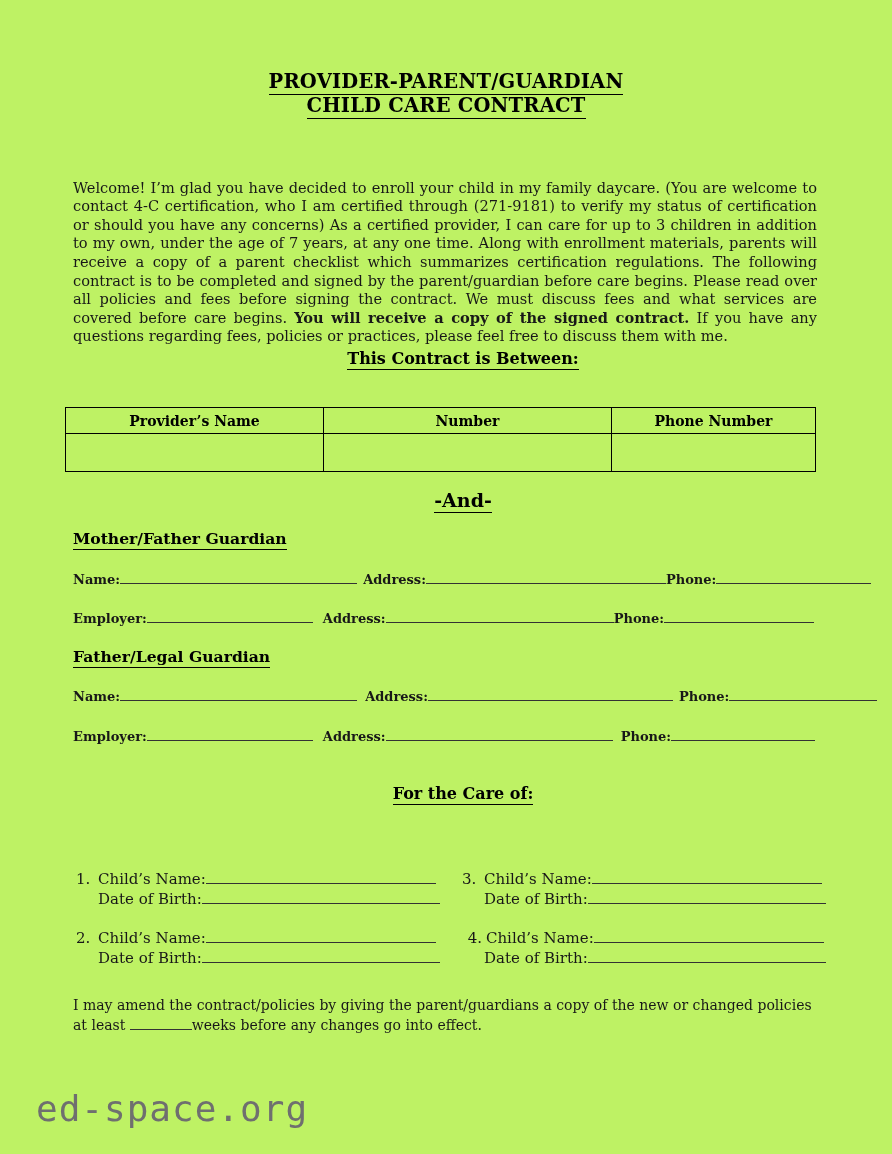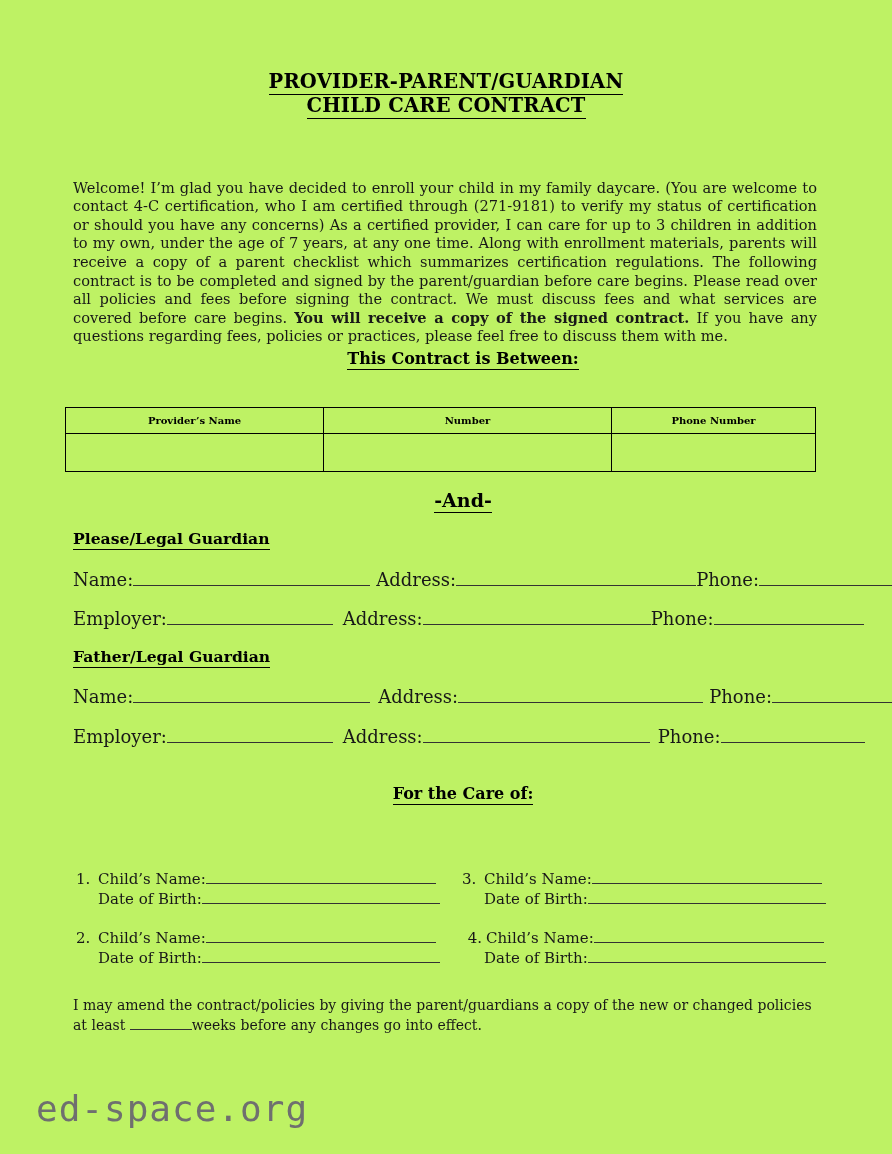--- a/index.html
+++ b/index.html
@@ -87,21 +87,21 @@
     table-layout: fixed;
   }
   .parties-table th,
   .parties-table td {
     border: 1.3px solid #000;
     padding: 0;
   }
   .parties-table th {
     height: 25px;
     font-weight: bold;
-    font-size: 10px;
+    font-size: 14px;
     text-align: center;
     vertical-align: middle;
     color: #000;
   }
   .parties-table td {
     height: 37px;
   }
   .col-name  { width: 258px; }
   .col-addr  { width: 288px; }
   .col-phone { width: 204px; }
@@ -118,23 +118,24 @@
     border-bottom: 1.4px solid #000;
     padding-bottom: 1px;
   }
   #heading-mother { top: 529px; }
   #heading-father { top: 647px; }
 
   .field-row {
     position: absolute;
     left: 73px;
     width: 744px;
-    font-size: 18px;
+    font-size: 13px;
     color: #181818;
     white-space: nowrap;
+    font-weight: bold;
   }
   .fl { display: inline-block; }
   .rule {
     display: inline-block;
     border-bottom: 1.2px solid #333;
     height: 14px;
     vertical-align: baseline;
   }
   .sp { display: inline-block; }
 
@@ -222,21 +223,21 @@
       <tr>
         <td></td>
         <td></td>
         <td></td>
       </tr>
     </tbody>
   </table>
 
   <div class="center-heading" id="heading-and"><span>-And-</span></div>
 
-  <div class="sec-heading" id="heading-mother"><span>Please/Legal Guardian</span></div>
+  <div class="sec-heading" id="heading-mother"><span>Mother/Father Guardian</span></div>
 
   <div class="field-row" id="m-name"><span class="fl">Name:</span><span class="rule" style="width:237px"></span><span class="sp" style="width:6px"></span><span class="fl">Address:</span><span class="rule" style="width:240px"></span><span class="fl">Phone:</span><span class="rule" style="width:155px"></span></div>
 
   <div class="field-row" id="m-emp"><span class="fl">Employer:</span><span class="rule" style="width:166px"></span><span class="sp" style="width:10px"></span><span class="fl">Address: </span><span class="rule" style="width:228px"></span><span class="fl">Phone:</span><span class="rule" style="width:150px"></span></div>
 
   <div class="sec-heading" id="heading-father"><span>Father/Legal Guardian</span></div>
 
   <div class="field-row" id="f-name"><span class="fl">Name:</span><span class="rule" style="width:237px"></span><span class="sp" style="width:8px"></span><span class="fl">Address:</span><span class="rule" style="width:245px"></span><span class="sp" style="width:6px"></span><span class="fl">Phone:</span><span class="rule" style="width:148px"></span></div>
 
   <div class="field-row" id="f-emp"><span class="fl">Employer:</span><span class="rule" style="width:166px"></span><span class="sp" style="width:10px"></span><span class="fl">Address: </span><span class="rule" style="width:227px"></span><span class="sp" style="width:8px"></span><span class="fl">Phone:</span><span class="rule" style="width:144px"></span></div>

